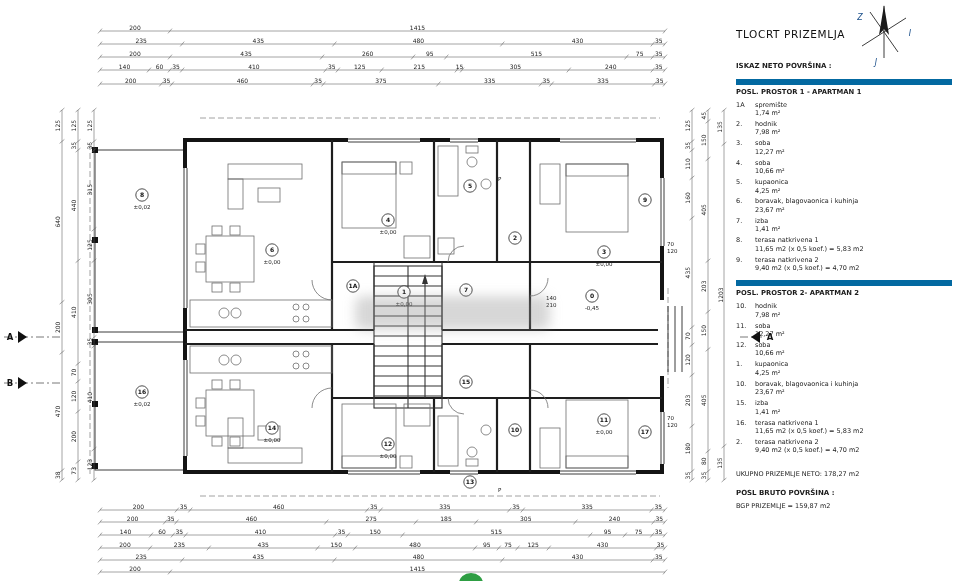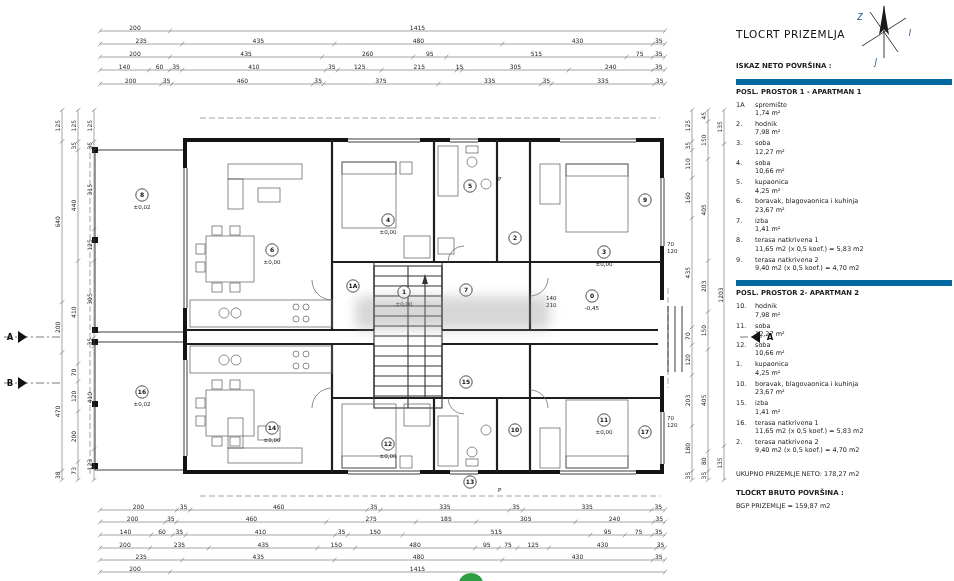--- a/index.html
+++ b/index.html
@@ -706,15 +706,15 @@
       </div>
 
       <div class="item">
         <span class="no">2.</span><span>terasa natkrivena 2</span>
         <div class="ar">9,40 m2 (x 0,5 koef.) = 4,70 m2</div>
       </div>
     </div>
 
   <div class="nettot">UKUPNO PRIZEMLJE NETO: 178,27 m2</div>
 
-  <div class="bruto-head">TLOCRT BRUTO POVRŠINA :</div>
+  <div class="bruto-head">POSL BRUTO POVRŠINA :</div>
   <div>BGP PRIZEMLJE = 159,87 m2</div>
 </div>
 
 </body></html>

